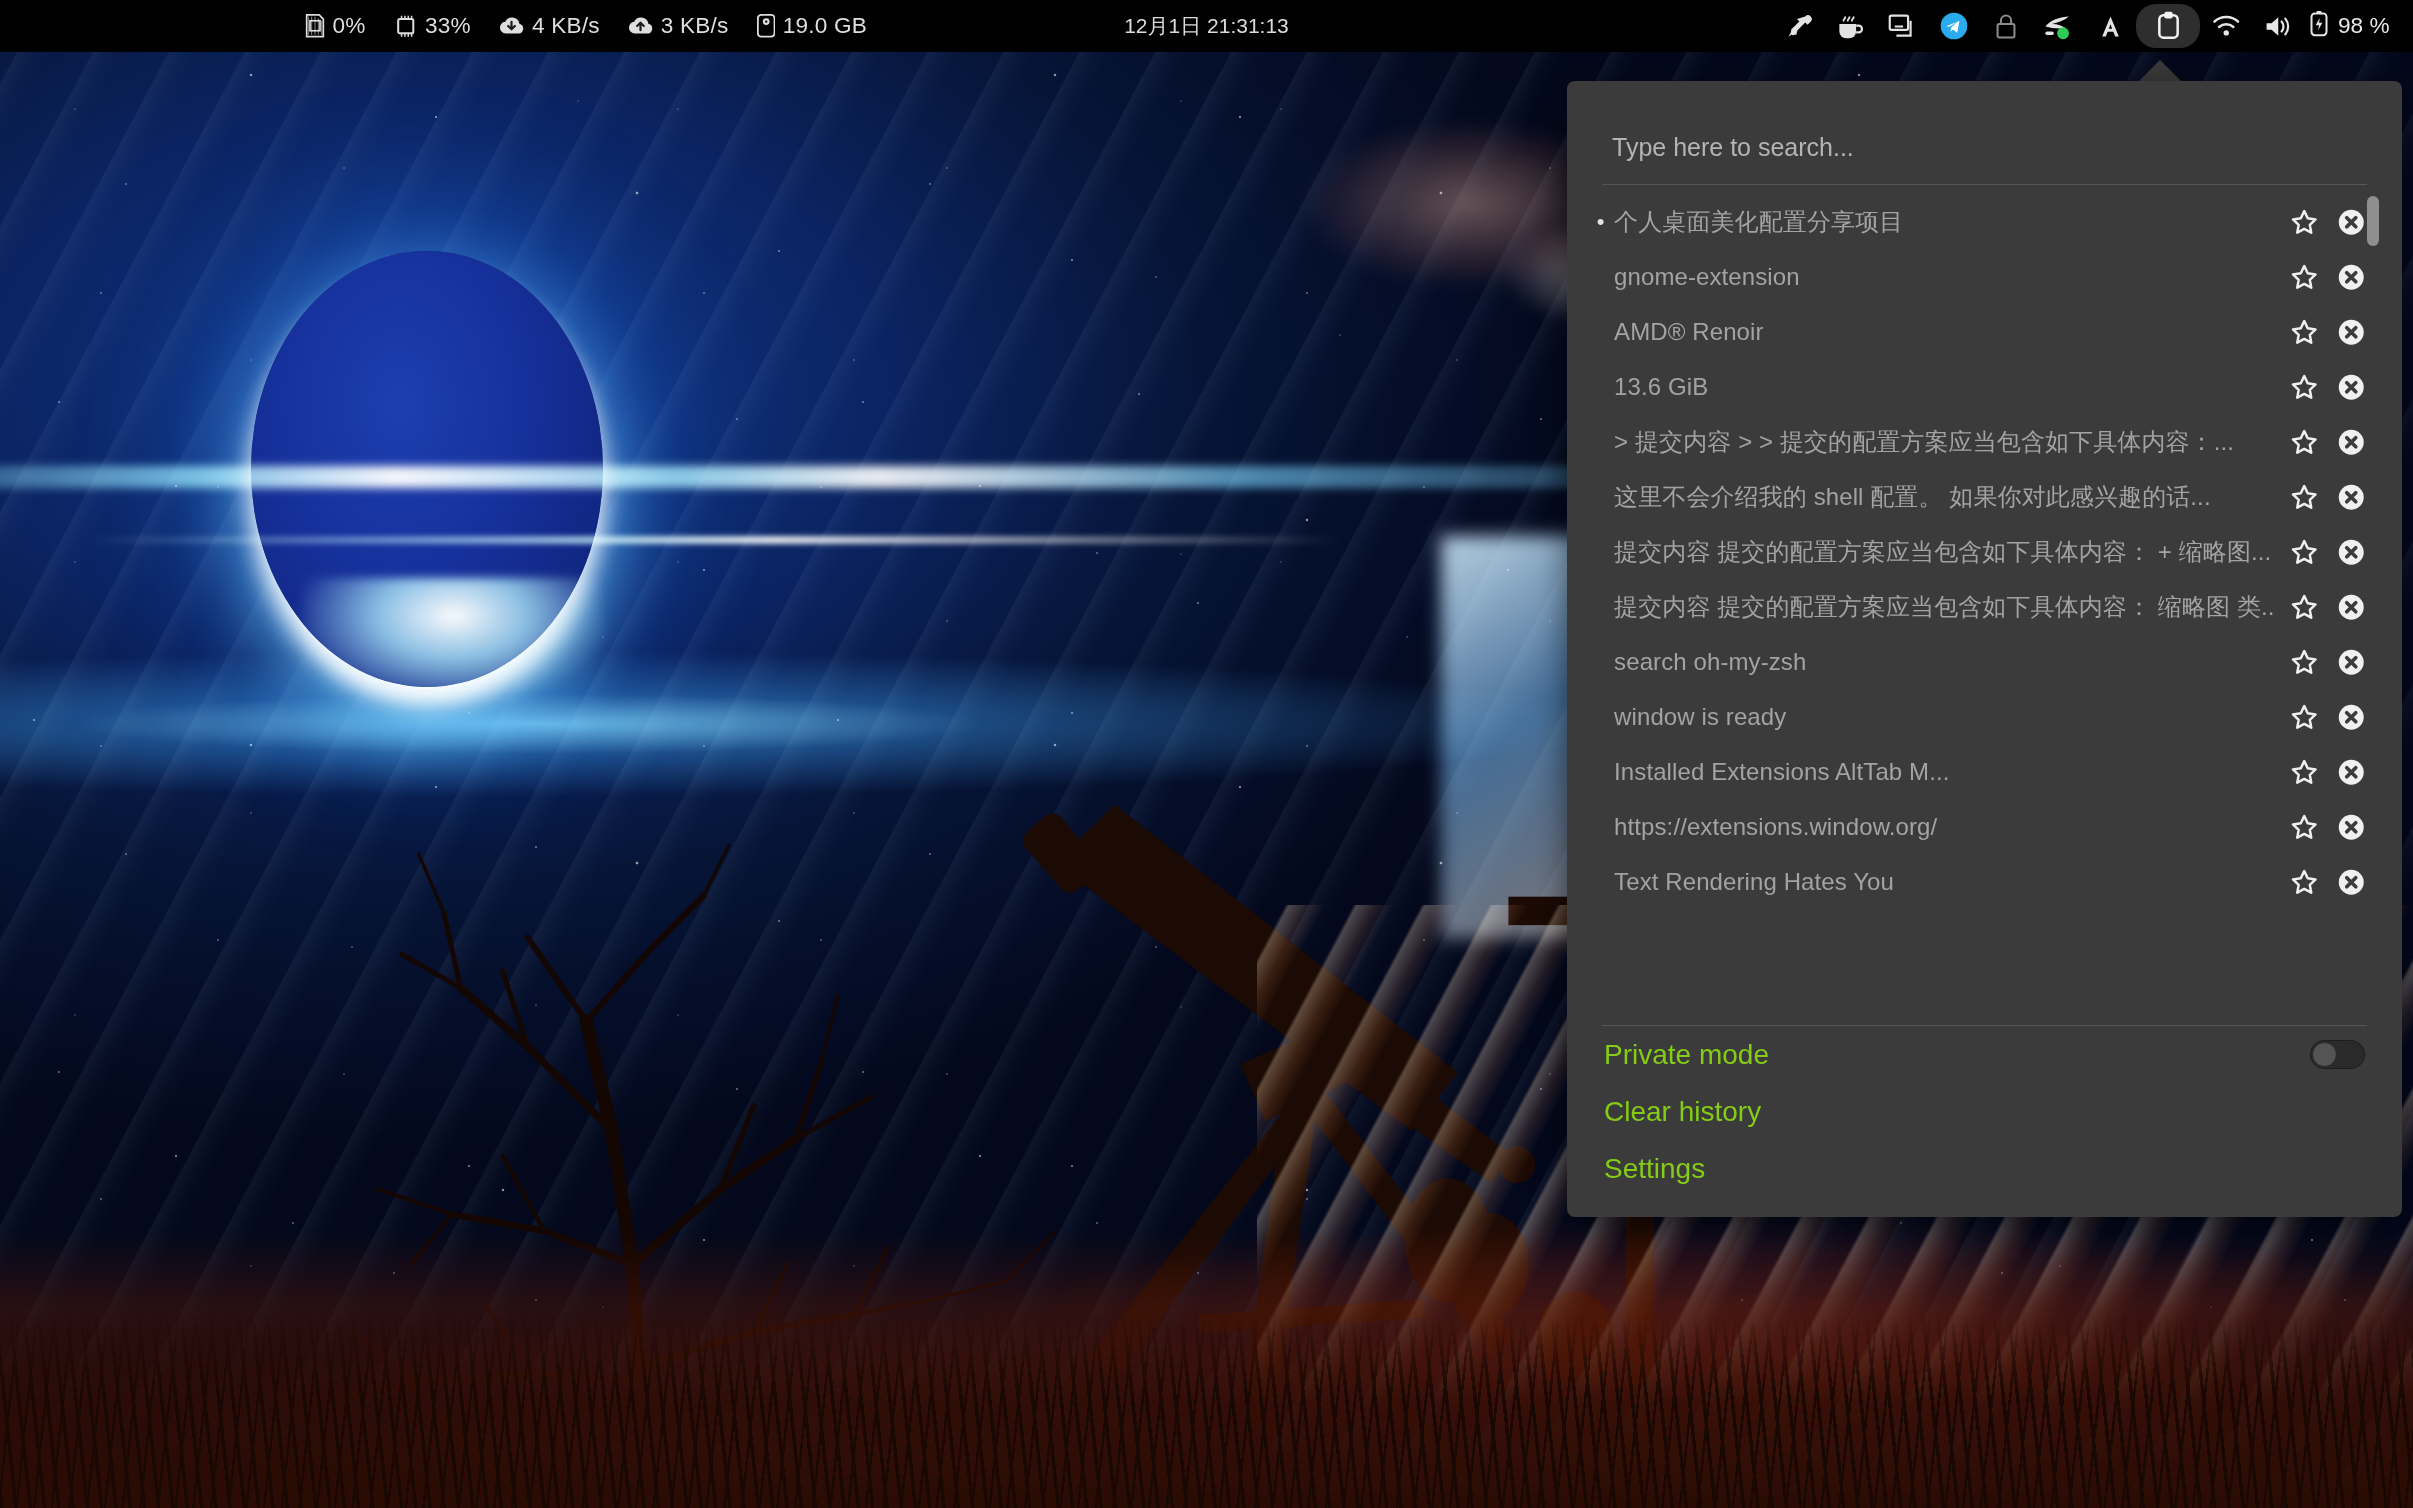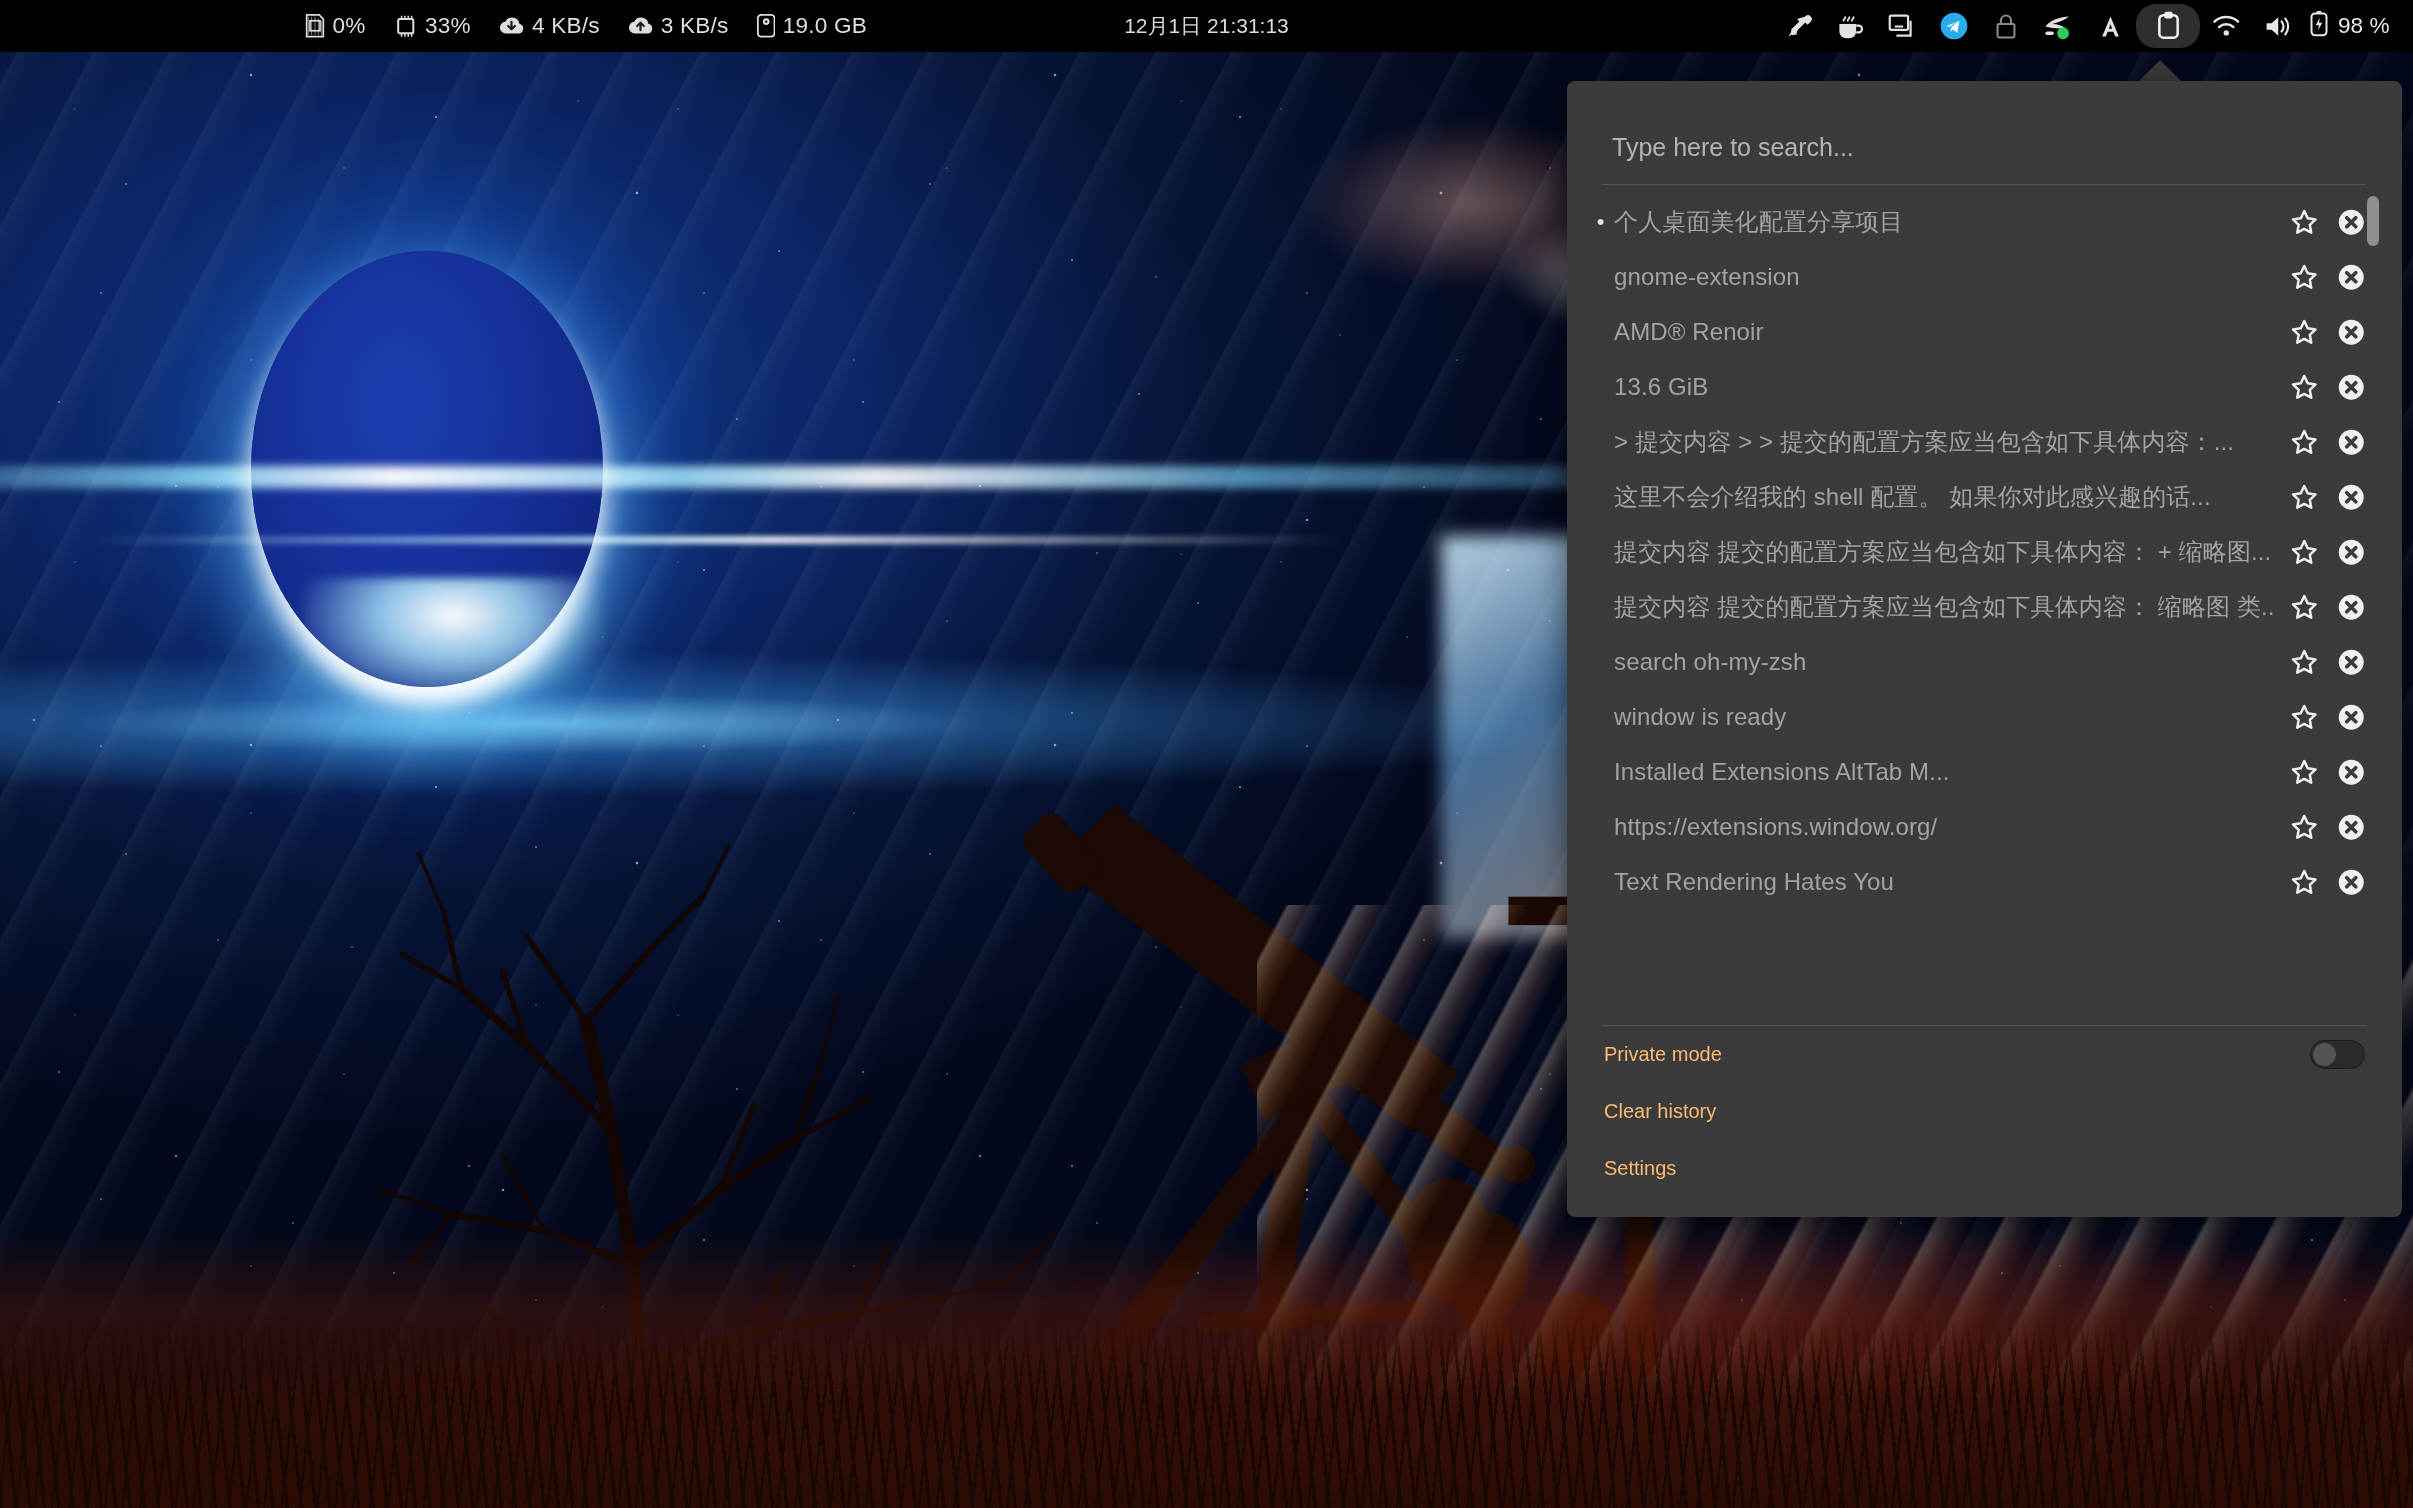--- a/index.html
+++ b/index.html
@@ -211,21 +211,21 @@
     border-radius:5.9px; background:transparent;
   }
   #clip-thumb {
     position:absolute; right:11.7px; top:6.7px; width:11.7px; height:50px;
     border-radius:5.9px; background:#8f8f8f;
   }
 
   #clip-footer { padding:0 0 20px 0; }
   .foot-row {
     height:57px; display:flex; align-items:center; justify-content:space-between;
-    padding:0 37px 0 37px; color:#fdba74; font-size:20px;
+    padding:0 37px 0 37px; color:#84cc16; font-size:28px;
   }
   .toggle {
     width:55px; height:28.5px; border-radius:14.2px; background:#2a2a2a;
     border:0.8px solid #1d1d1d; position:relative; flex:0 0 auto;
   }
   .toggle .knob {
     position:absolute; left:0.8px; top:0.8px; width:25px; height:25px;
     border-radius:50%; background:#545454; border:0.8px solid #2a2a2a;
   }
 </style>

